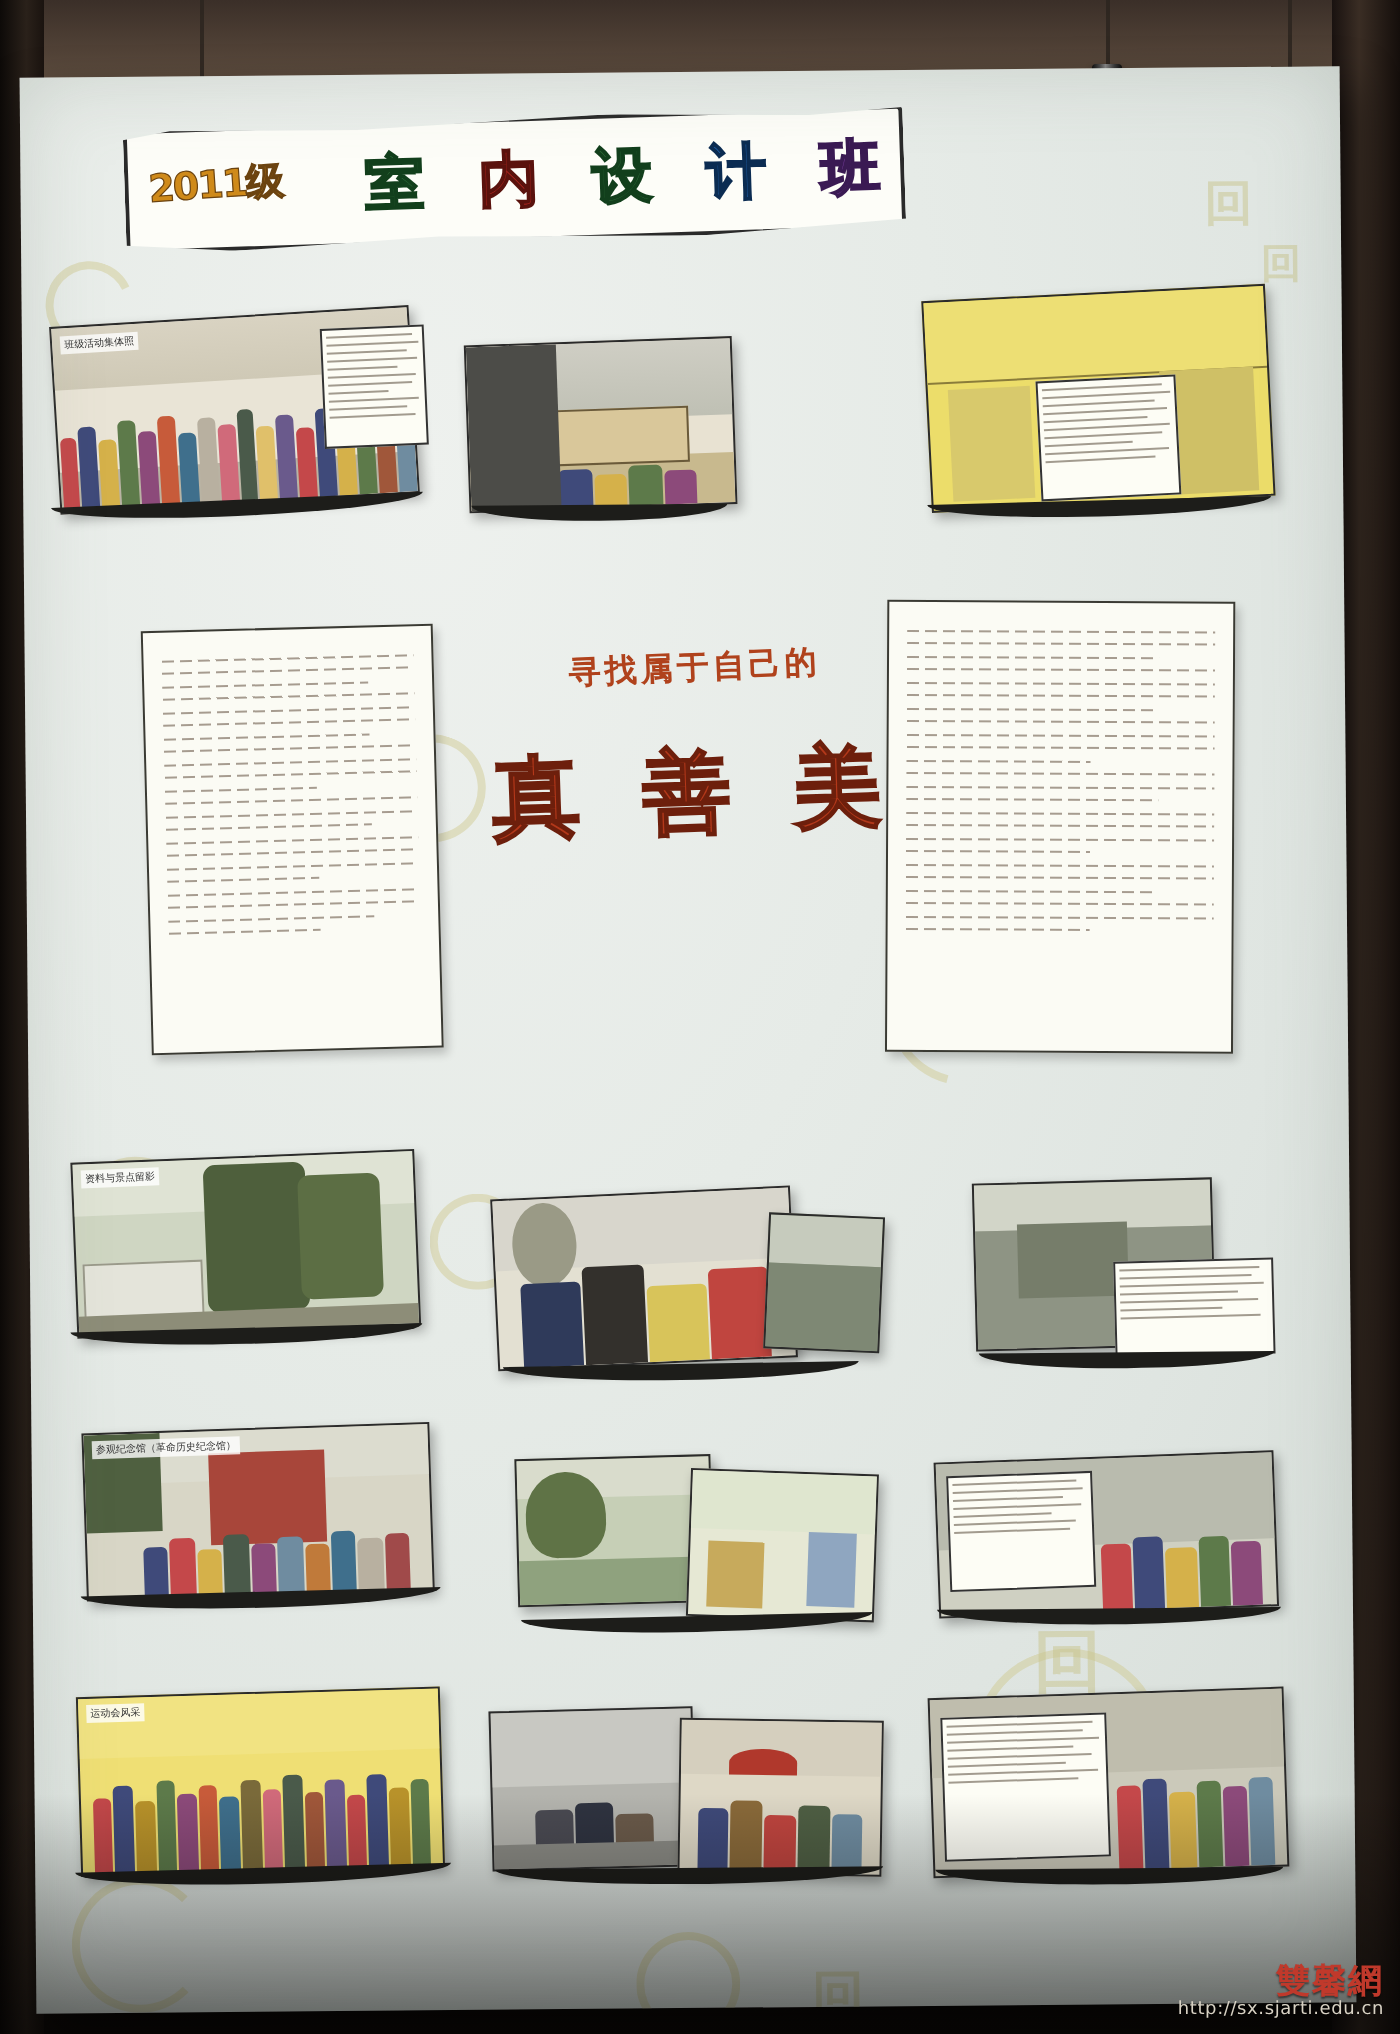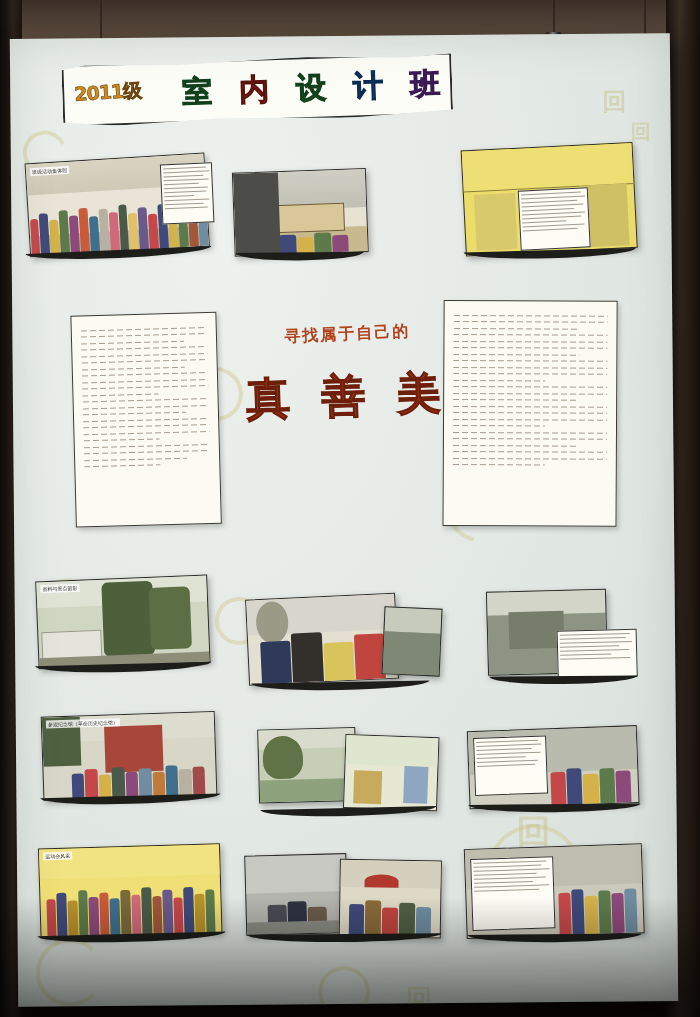--- a/index.html
+++ b/index.html
@@ -619,13 +619,17 @@
           <div class="nl" style="width:80%"></div>
       </div>
     </div>
     <div class="shelf curve" style="left:450px; top:900px; width:174px;"></div>
 
     <div class="poster-edge"></div>
   </div>
 
   <div class="floor-glow"></div>
 
+  <div class="watermark">
+    <div class="wm-cn">雙馨網</div>
+    <div class="wm-url">http://sx.sjarti.edu.cn</div>
+  </div>
 </div>
 
 </body></html>

